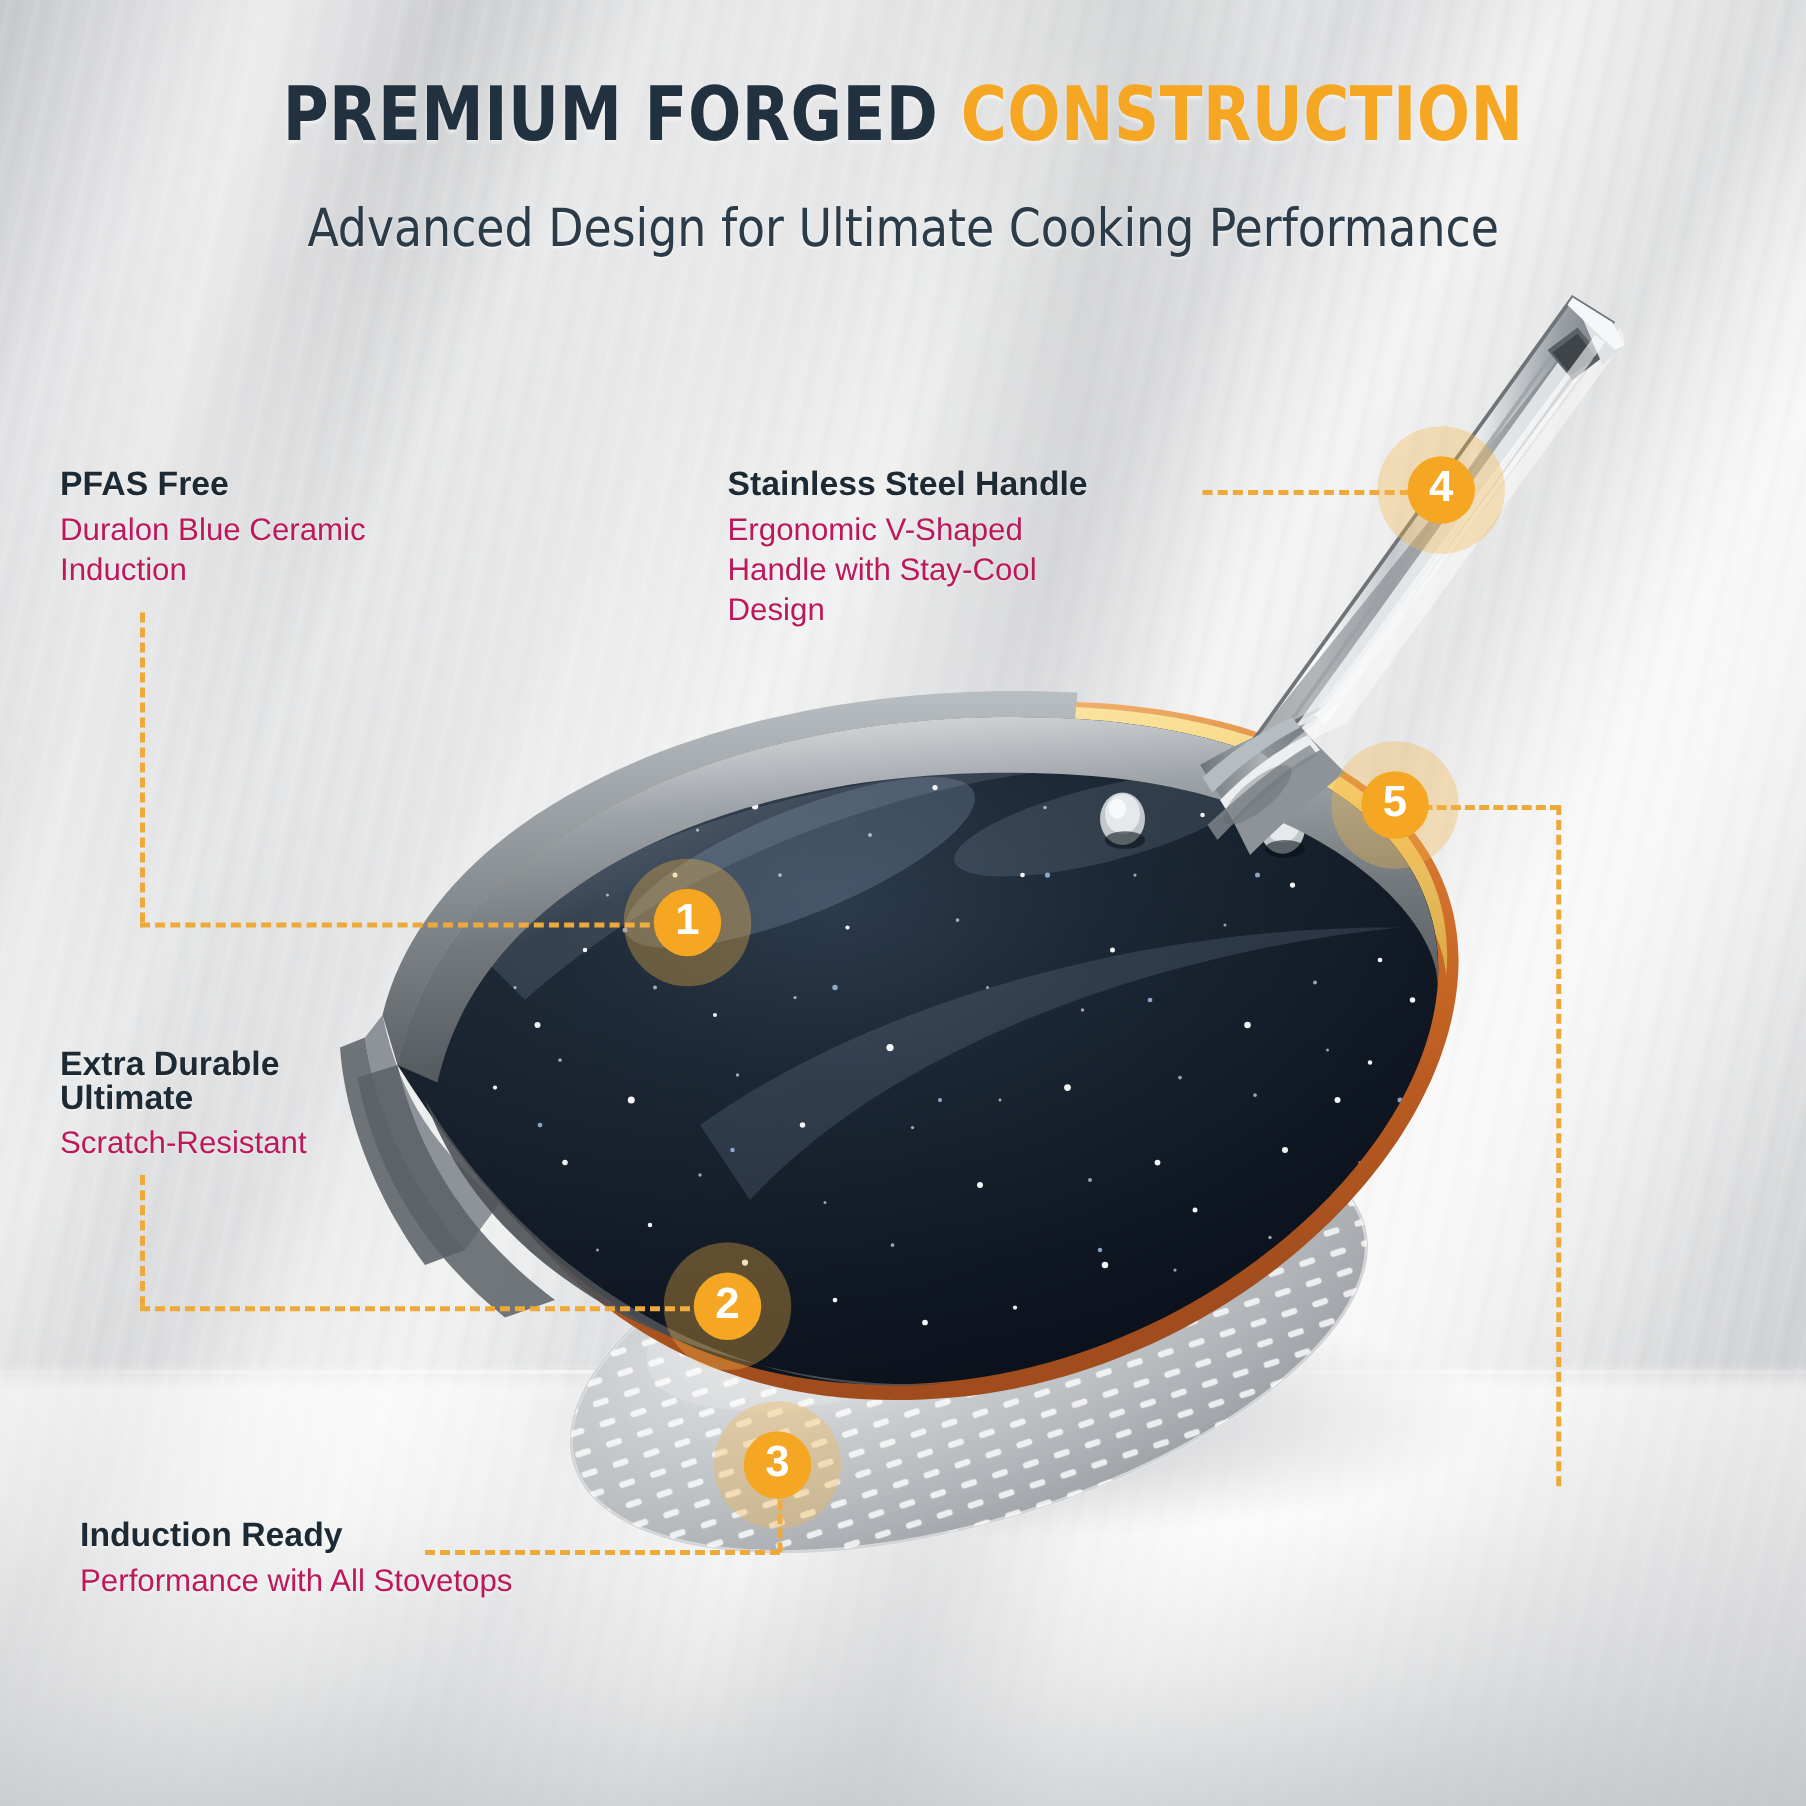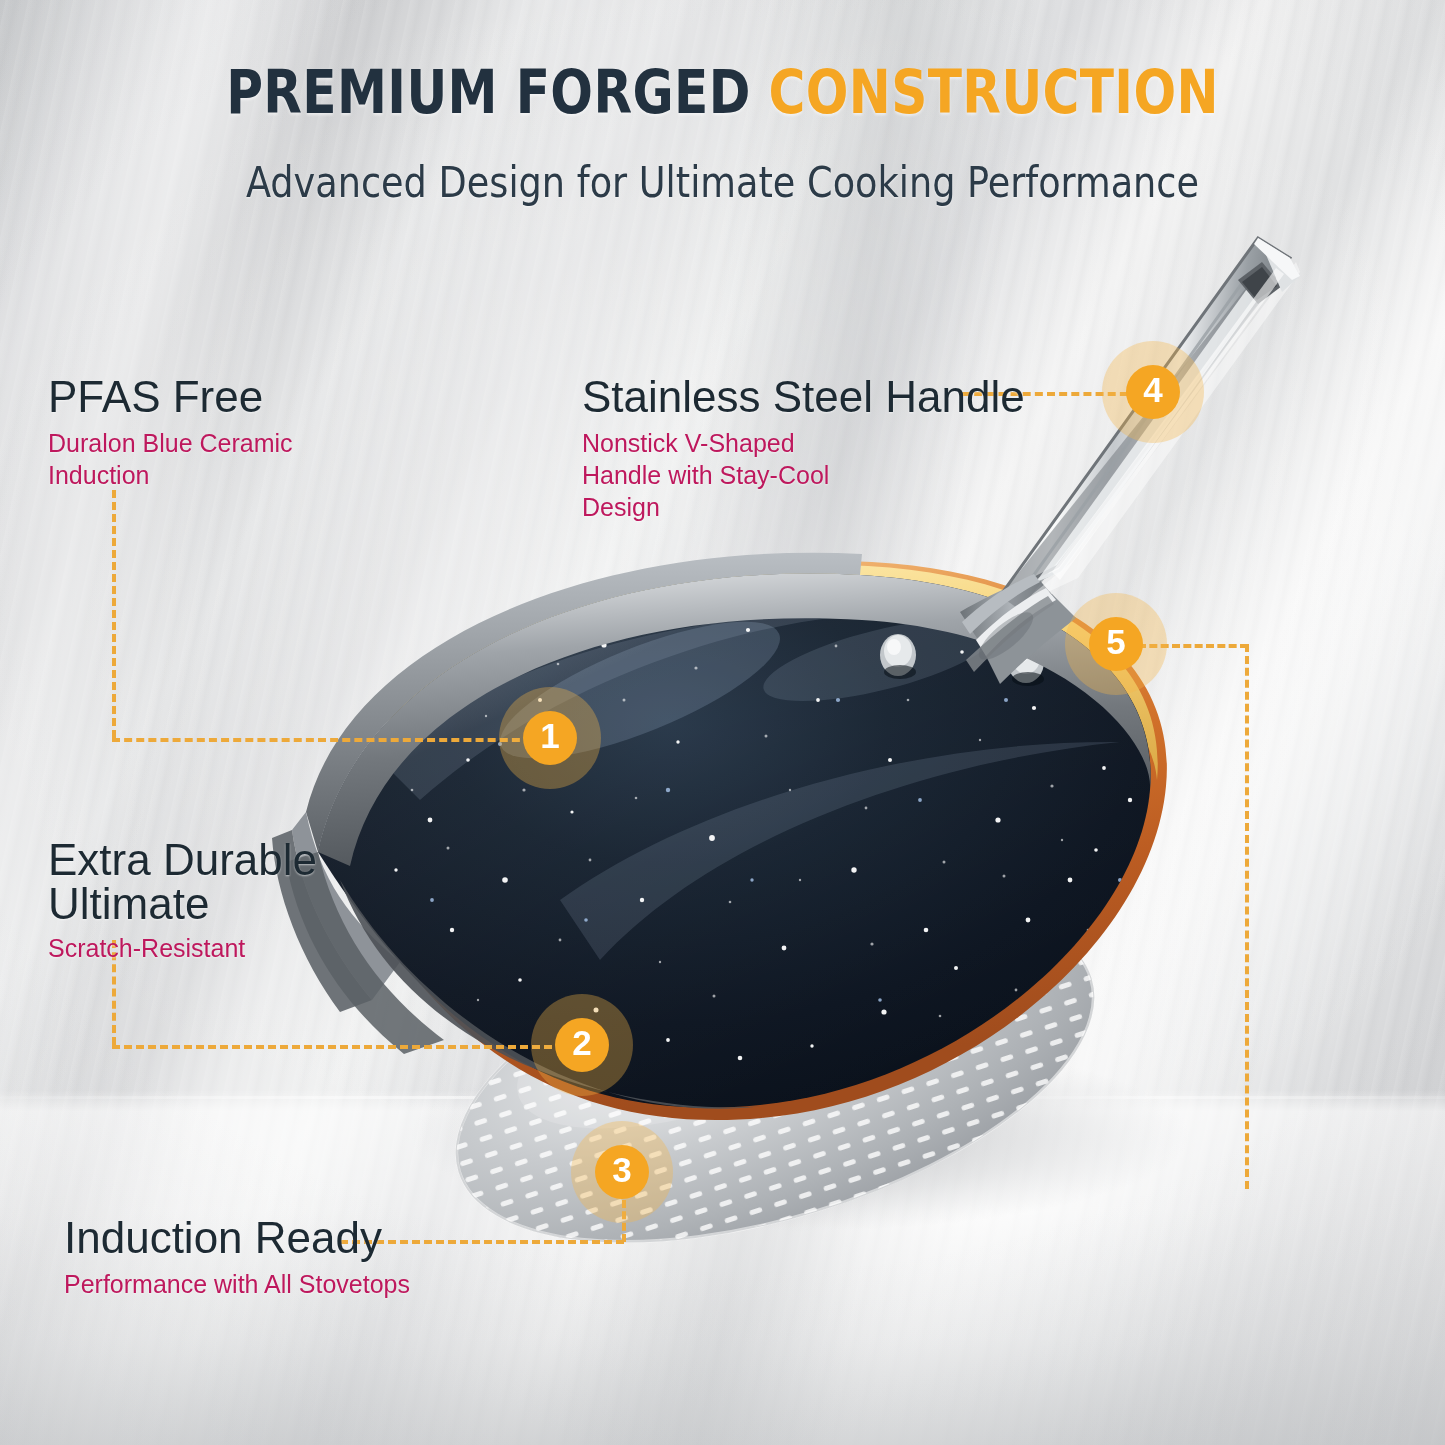--- a/index.html
+++ b/index.html
@@ -55,21 +55,21 @@
     position:absolute;left:0;right:0;top:158px;text-align:center;
     font-size:42px;color:#2c3b48;letter-spacing:0px;
     font-family:"DejaVu Sans Condensed","Liberation Sans","Liberation Sans",sans-serif;
     transform:scaleX(.97);transform-origin:center;
     text-shadow:0 1px 2px rgba(255,255,255,.6);
     white-space:nowrap;
   }
 
   
   .callout{position:absolute;}
-  .co-title{font-size:44px;font-weight:normal;color:#1d2a33;line-height:1.12;white-space:nowrap;
+  .co-title{font-size:27px;font-weight:bold;color:#1d2a33;line-height:1.12;white-space:nowrap;
             text-shadow:0 1px 2px rgba(255,255,255,.55);}
   .co-title.two-line{white-space:normal;line-height:1.0;}
   .co-sub{font-size:25px;color:#be185d;line-height:1.28;margin-top:6px;
           text-shadow:0 1px 2px rgba(255,255,255,.5);}
 
   
   .dash-h{position:absolute;height:0;border-top:4px dashed #eda93a;}
   .dash-v{position:absolute;width:0;border-left:4px dashed #eda93a;}
 
   
@@ -411,20 +411,20 @@
   </div>
 
   <div class="callout" style="left:64px; top:1213px;">
     <div class="co-title">Induction Ready</div>
     <div class="co-sub">Performance with All Stovetops</div>
   </div>
 
   <div class="callout" style="left:582px; top:372px;">
     <div class="co-title">Stainless Steel Handle</div>
     <div class="co-sub">
-      <div>Nonstick V-Shaped</div>
+      <div>Ergonomic V-Shaped</div>
       <div>Handle with Stay-Cool</div>
       <div>Design</div>
     </div>
   </div>
 
 
 </div>
 
 </body></html>

